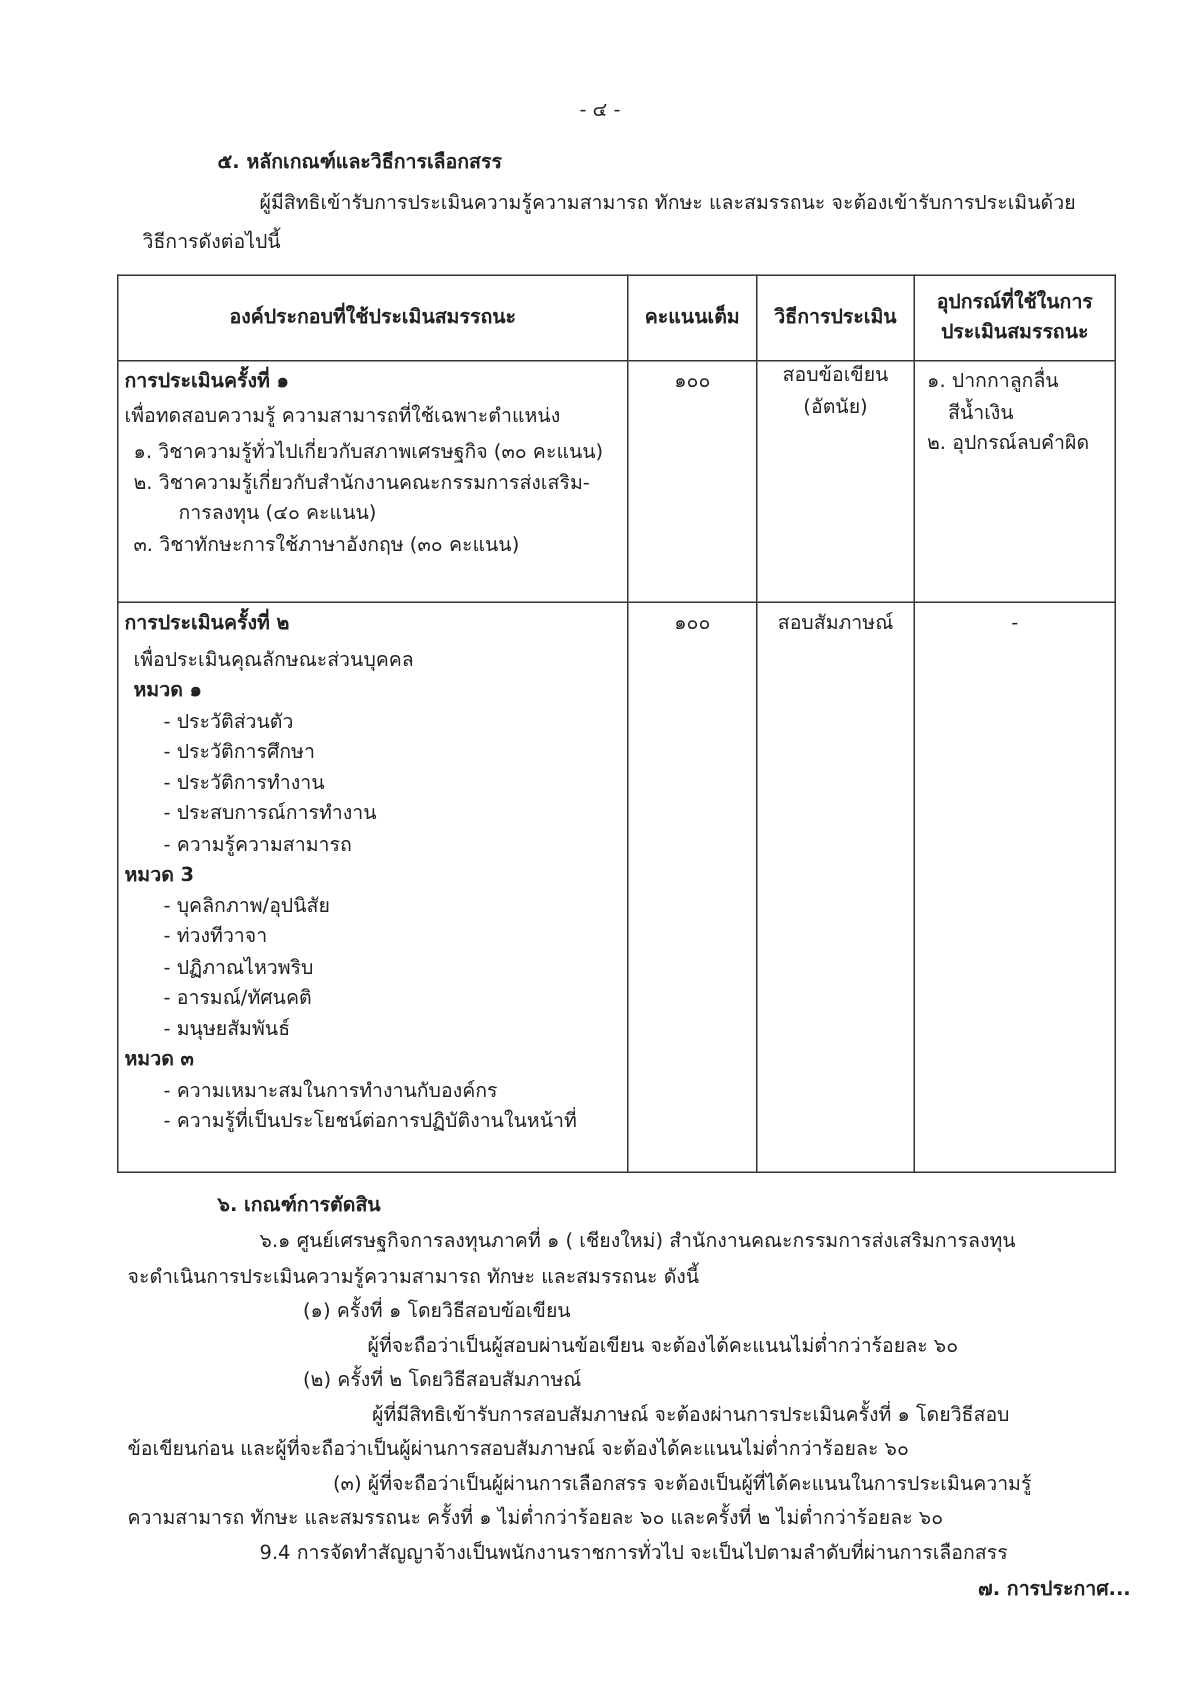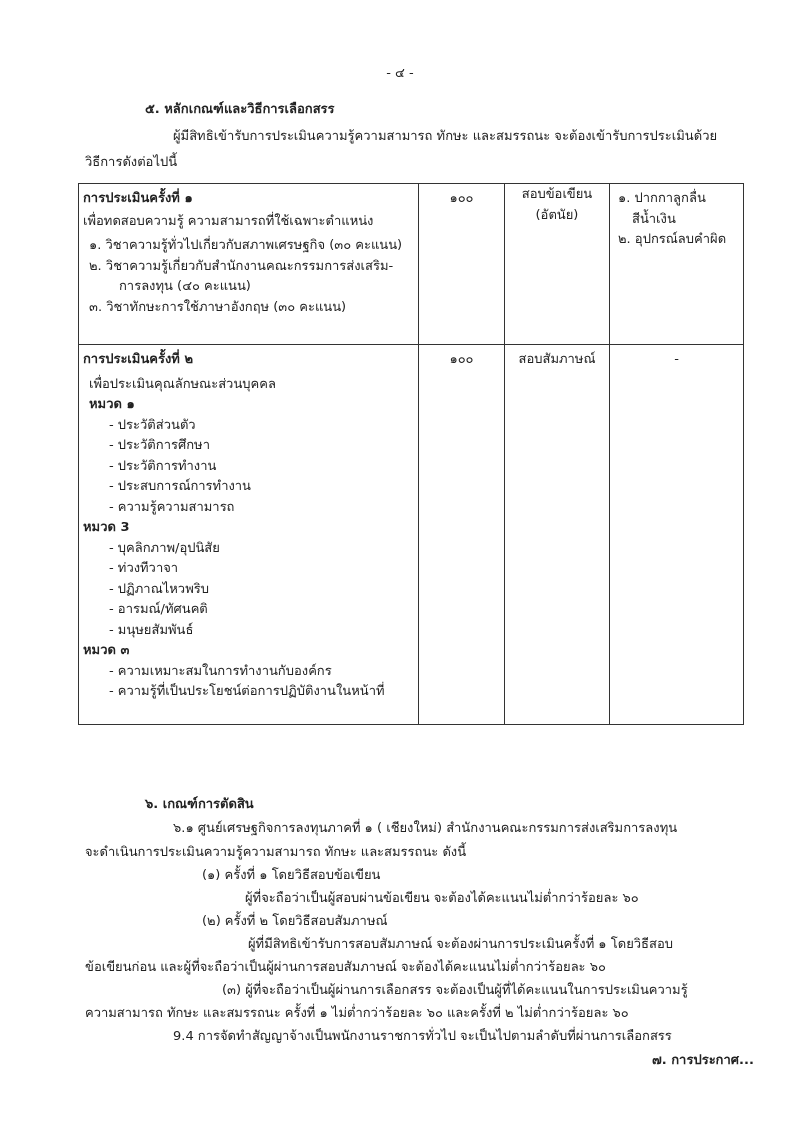--- a/index.html
+++ b/index.html
@@ -24,30 +24,39 @@
   .ind3 { padding-left: 36px; }
   .c4 .line { padding-left: 8px; }
 </style>
 </head>
 <body>
 
 <div class="abs pagenum">- ๔ -</div>
 
 <div class="abs t b" style="left:145px; top:98px;">๕.  หลักเกณฑ์และวิธีการเลือกสรร</div>
 <div class="abs t" style="left:173px; top:125px;">ผู้มีสิทธิเข้ารับการประเมินความรู้ความสามารถ ทักษะ และสมรรถนะ จะต้องเข้ารับการประเมินด้วย</div>
-<div class="abs t" style="left:85px; top:151px;">วิธีการดังต่อไปนี้</div>
+<div class="abs t" style="left:95px; top:151px;">วิธีการดังต่อไปนี้</div>
 
 <table class="eval">
   <colgroup>
       <col class="c1">
       <col class="c2">
       <col class="c3">
       <col class="c4">
     </colgroup>
   <tbody>
+      <tr>
+    <th>องค์ประกอบที่ใช้ประเมินสมรรถนะ</th>
+    <th>คะแนนเต็ม</th>
+    <th>วิธีการประเมิน</th>
+    <th>
+      <span class="line">อุปกรณ์ที่ใช้ในการ</span>
+      <span class="line">ประเมินสมรรถนะ</span>
+    </th>
+  </tr>
   <tr style="height:161px;">
     <td class="cell1">
       <span class="line b">การประเมินครั้งที่ ๑</span>
       <span class="line" style="margin-top:2px;">เพื่อทดสอบความรู้ ความสามารถที่ใช้เฉพาะตำแหน่ง</span>
       <span class="line ind1" style="margin-top:4px;">๑.  วิชาความรู้ทั่วไปเกี่ยวกับสภาพเศรษฐกิจ (๓๐ คะแนน)</span>
       <span class="line ind1">๒.  วิชาความรู้เกี่ยวกับสำนักงานคณะกรรมการส่งเสริม-</span>
       <span class="line ind3">การลงทุน (๔๐ คะแนน)</span>
       <span class="line ind1">๓.  วิชาทักษะการใช้ภาษาอังกฤษ (๓๐ คะแนน)</span>
     </td>
     <td class="center" style="padding-top:4px;">๑๐๐</td>

